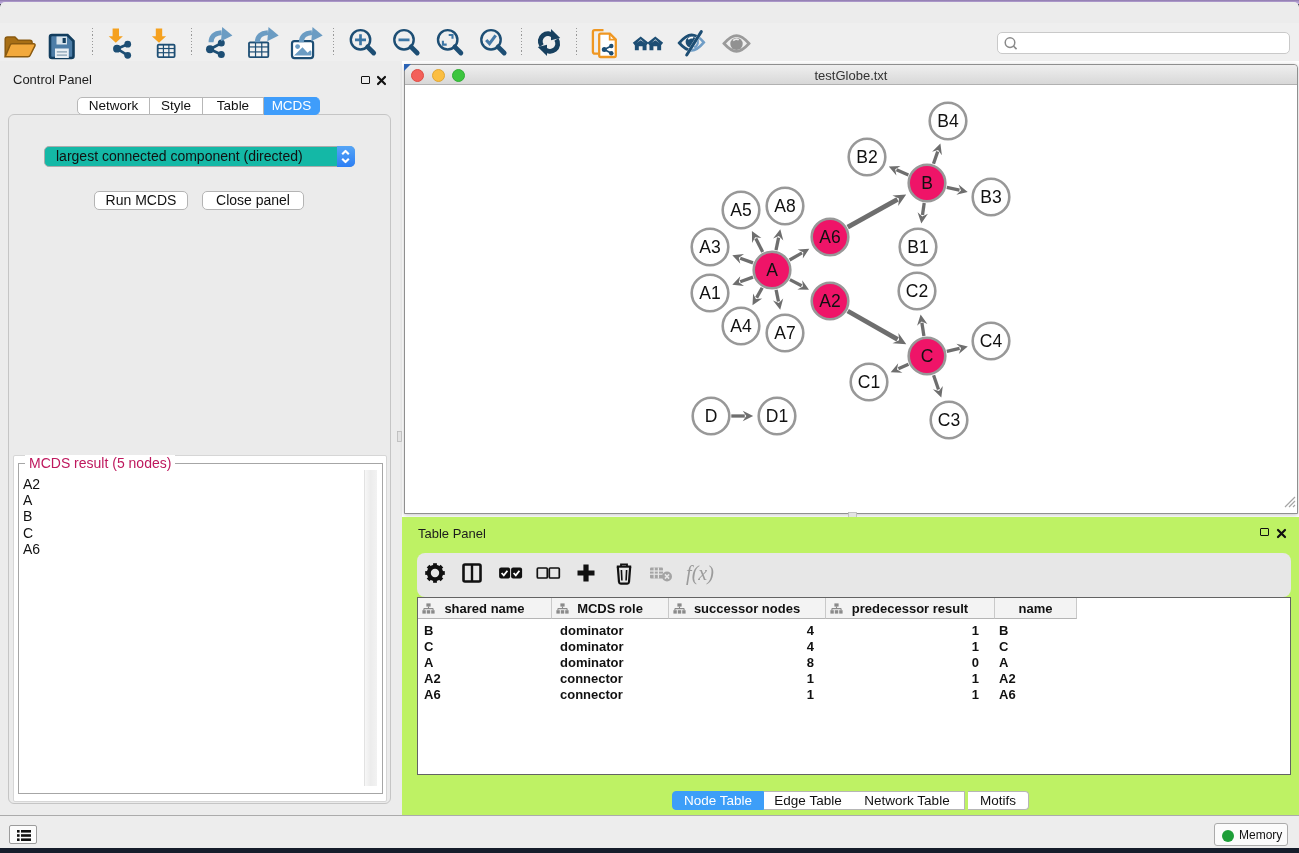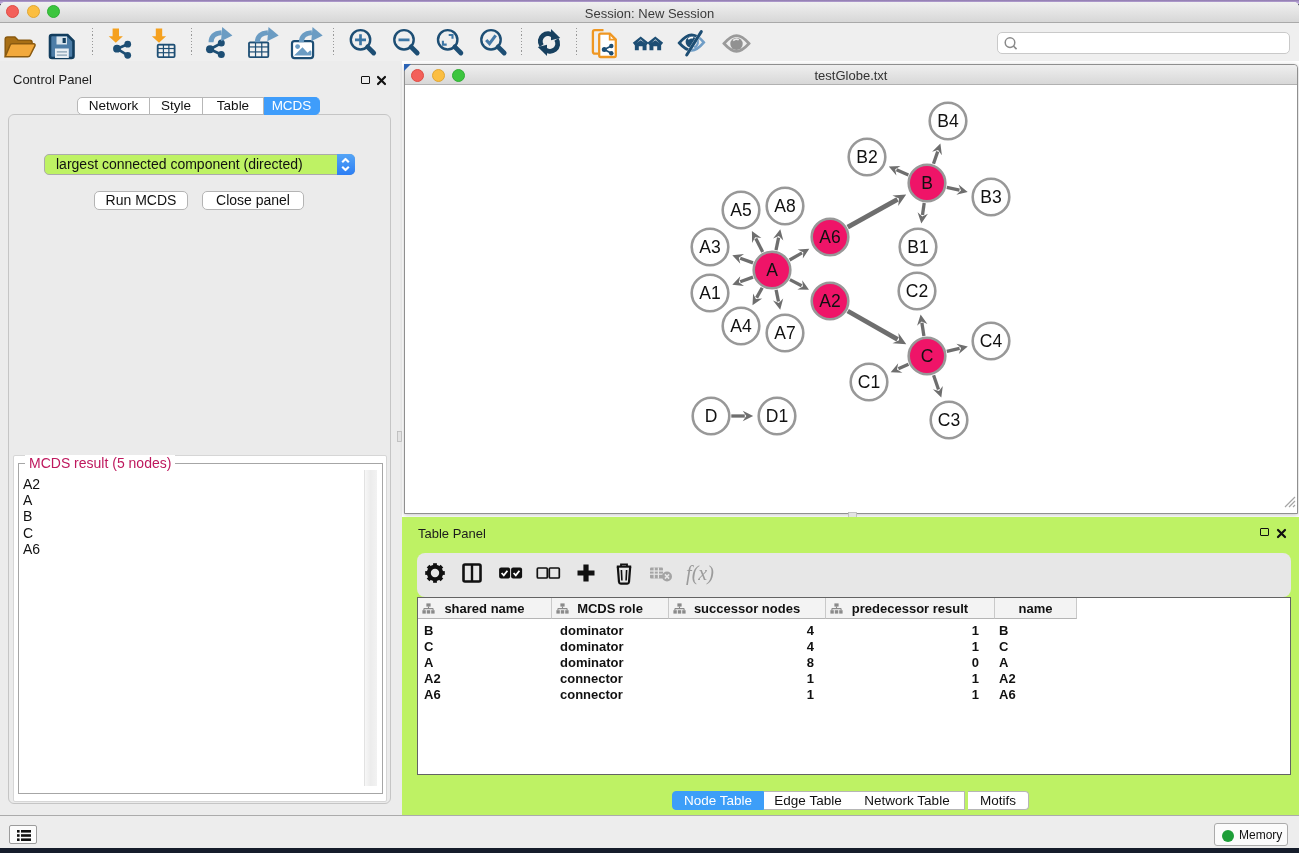--- a/index.html
+++ b/index.html
@@ -32,22 +32,22 @@
 #cpanel .hdr { position:absolute; left:13px; top:11px; font-size:13px; color:#1c1c1c; }
 .wicon { position:absolute; width:9px; height:8px; border:1.6px solid #111; border-radius:1px; }
 #tabs { position:absolute; left:77px; top:36px; height:18px; }
 .tab { position:absolute; top:0; height:18px; background:#fff; border:1px solid #b7b7b7;
   font-size:13.5px; color:#111; text-align:center; line-height:16px; }
 .tab.sel { background:#3f9dfb; border-color:#3f9dfb; color:#fff; }
 #cpbox { position:absolute; left:8px; top:52.5px; width:383px; height:690.5px;
   background:#ebebeb; border:1px solid #c5c5c5; border-radius:6px; }
 #optlabel { position:absolute; left:0; width:402px; top:75px; text-align:center;
   font-size:14px; color:#1a1a1a; }
-#combo { position:absolute; left:44px; top:93px; width:311px; height:21px;
-  background:#bef264; border:1px solid #ababab; border-radius:5px; font-size:14px;
+#combo { position:absolute; left:44px; top:85px; width:311px; height:21px;
+  background:#14b8a6; border:1px solid #ababab; border-radius:5px; font-size:14px;
   line-height:19px; padding-left:11px; color:#111; }
 #combo .cap { position:absolute; right:-1px; top:-1px; width:18px; height:21px;
   border-radius:0 5px 5px 0; background:linear-gradient(180deg,#55a5f6 0%,#2c7ef4 100%); }
 .btn { position:absolute; height:19px; background:#fff; border:1px solid #b4b4b4;
   border-radius:5px; font-size:14px; color:#111; text-align:center; line-height:17px; }
 
 #wbox { position:absolute; left:13px; top:394px; width:374px; height:347px;
   background:#fff; border:1px solid #d6d6d6; border-radius:2px; }
 #gbox { position:absolute; left:4px; top:7px; width:365px; height:331px;
   border:1px solid #a6a6a6; }
@@ -97,26 +97,20 @@
 #hamb { position:absolute; left:9px; top:9px; width:28px; height:19px;
   background:#fcfcfc; border:1px solid #9c9c9c; border-radius:2px; }
 #memory { position:absolute; left:1214px; top:7px; width:74px; height:23px;
   background:#fbfbfb; border:1px solid #ababab; border-radius:3px; }
 #memory .dot { position:absolute; left:7px; top:5.5px; width:12px; height:12px;
   border-radius:50%; background:#1d9e38; }
 #memory .txt { position:absolute; left:24px; top:4px; font-size:12px; color:#111; }
 </style></head><body>
 <div id="purple"></div>
 <div id="app">
-<div id="titlebar">
- <div class="tl t1"></div>
-      <div class="tl t2"></div>
-      <div class="tl t3"></div>
- <div class="ttext">Session: New Session</div>
-</div>
 <div id="toolbar">
       <svg class="abs" style="left:0;top:2px" width="1299" height="37" viewBox="0 0 1299 37">
         <path d="M5.2 31.8 V14.2 q0-2.3 2.3-2.3 h7.4 l3.3 3.4 h11.6 q2.3 0 2.3 2.3 v3.1" fill="#a86f15" stroke="#8a5a10" stroke-width="1.5"></path>
         <path d="M5.2 31.8 L10.1 20.1 q0.5-1.3 1.9-1.3 h21.5 q2.2 0 1.4 2.1 L30.2 30.2 q-0.6 1.6-2.3 1.6 h-22.7 z" fill="#f2a93c" stroke="#8a5a10" stroke-width="1.5"></path>
         <path d="M52 10 h15.5 l6 6 v15 a2 2 0 0 1 -2 2 h-19.5 a2 2 0 0 1 -2 -2 v-19 a2 2 0 0 1 2 -2 z" fill="#4d7da7" stroke="#123d5e" stroke-width="2.6"></path>
         <rect x="56.5" y="11.5" width="10.5" height="8" fill="#d9e4ec"></rect>
         <rect x="62.6" y="13" width="3.2" height="5" fill="#123d5e"></rect>
         <rect x="55" y="23.5" width="13.8" height="9.5" fill="#e9eff4"></rect>
         <rect x="56.8" y="26" width="10.2" height="1.7" fill="#9fb4c4"></rect>
         <rect x="56.8" y="29.3" width="10.2" height="1.7" fill="#9fb4c4"></rect>

